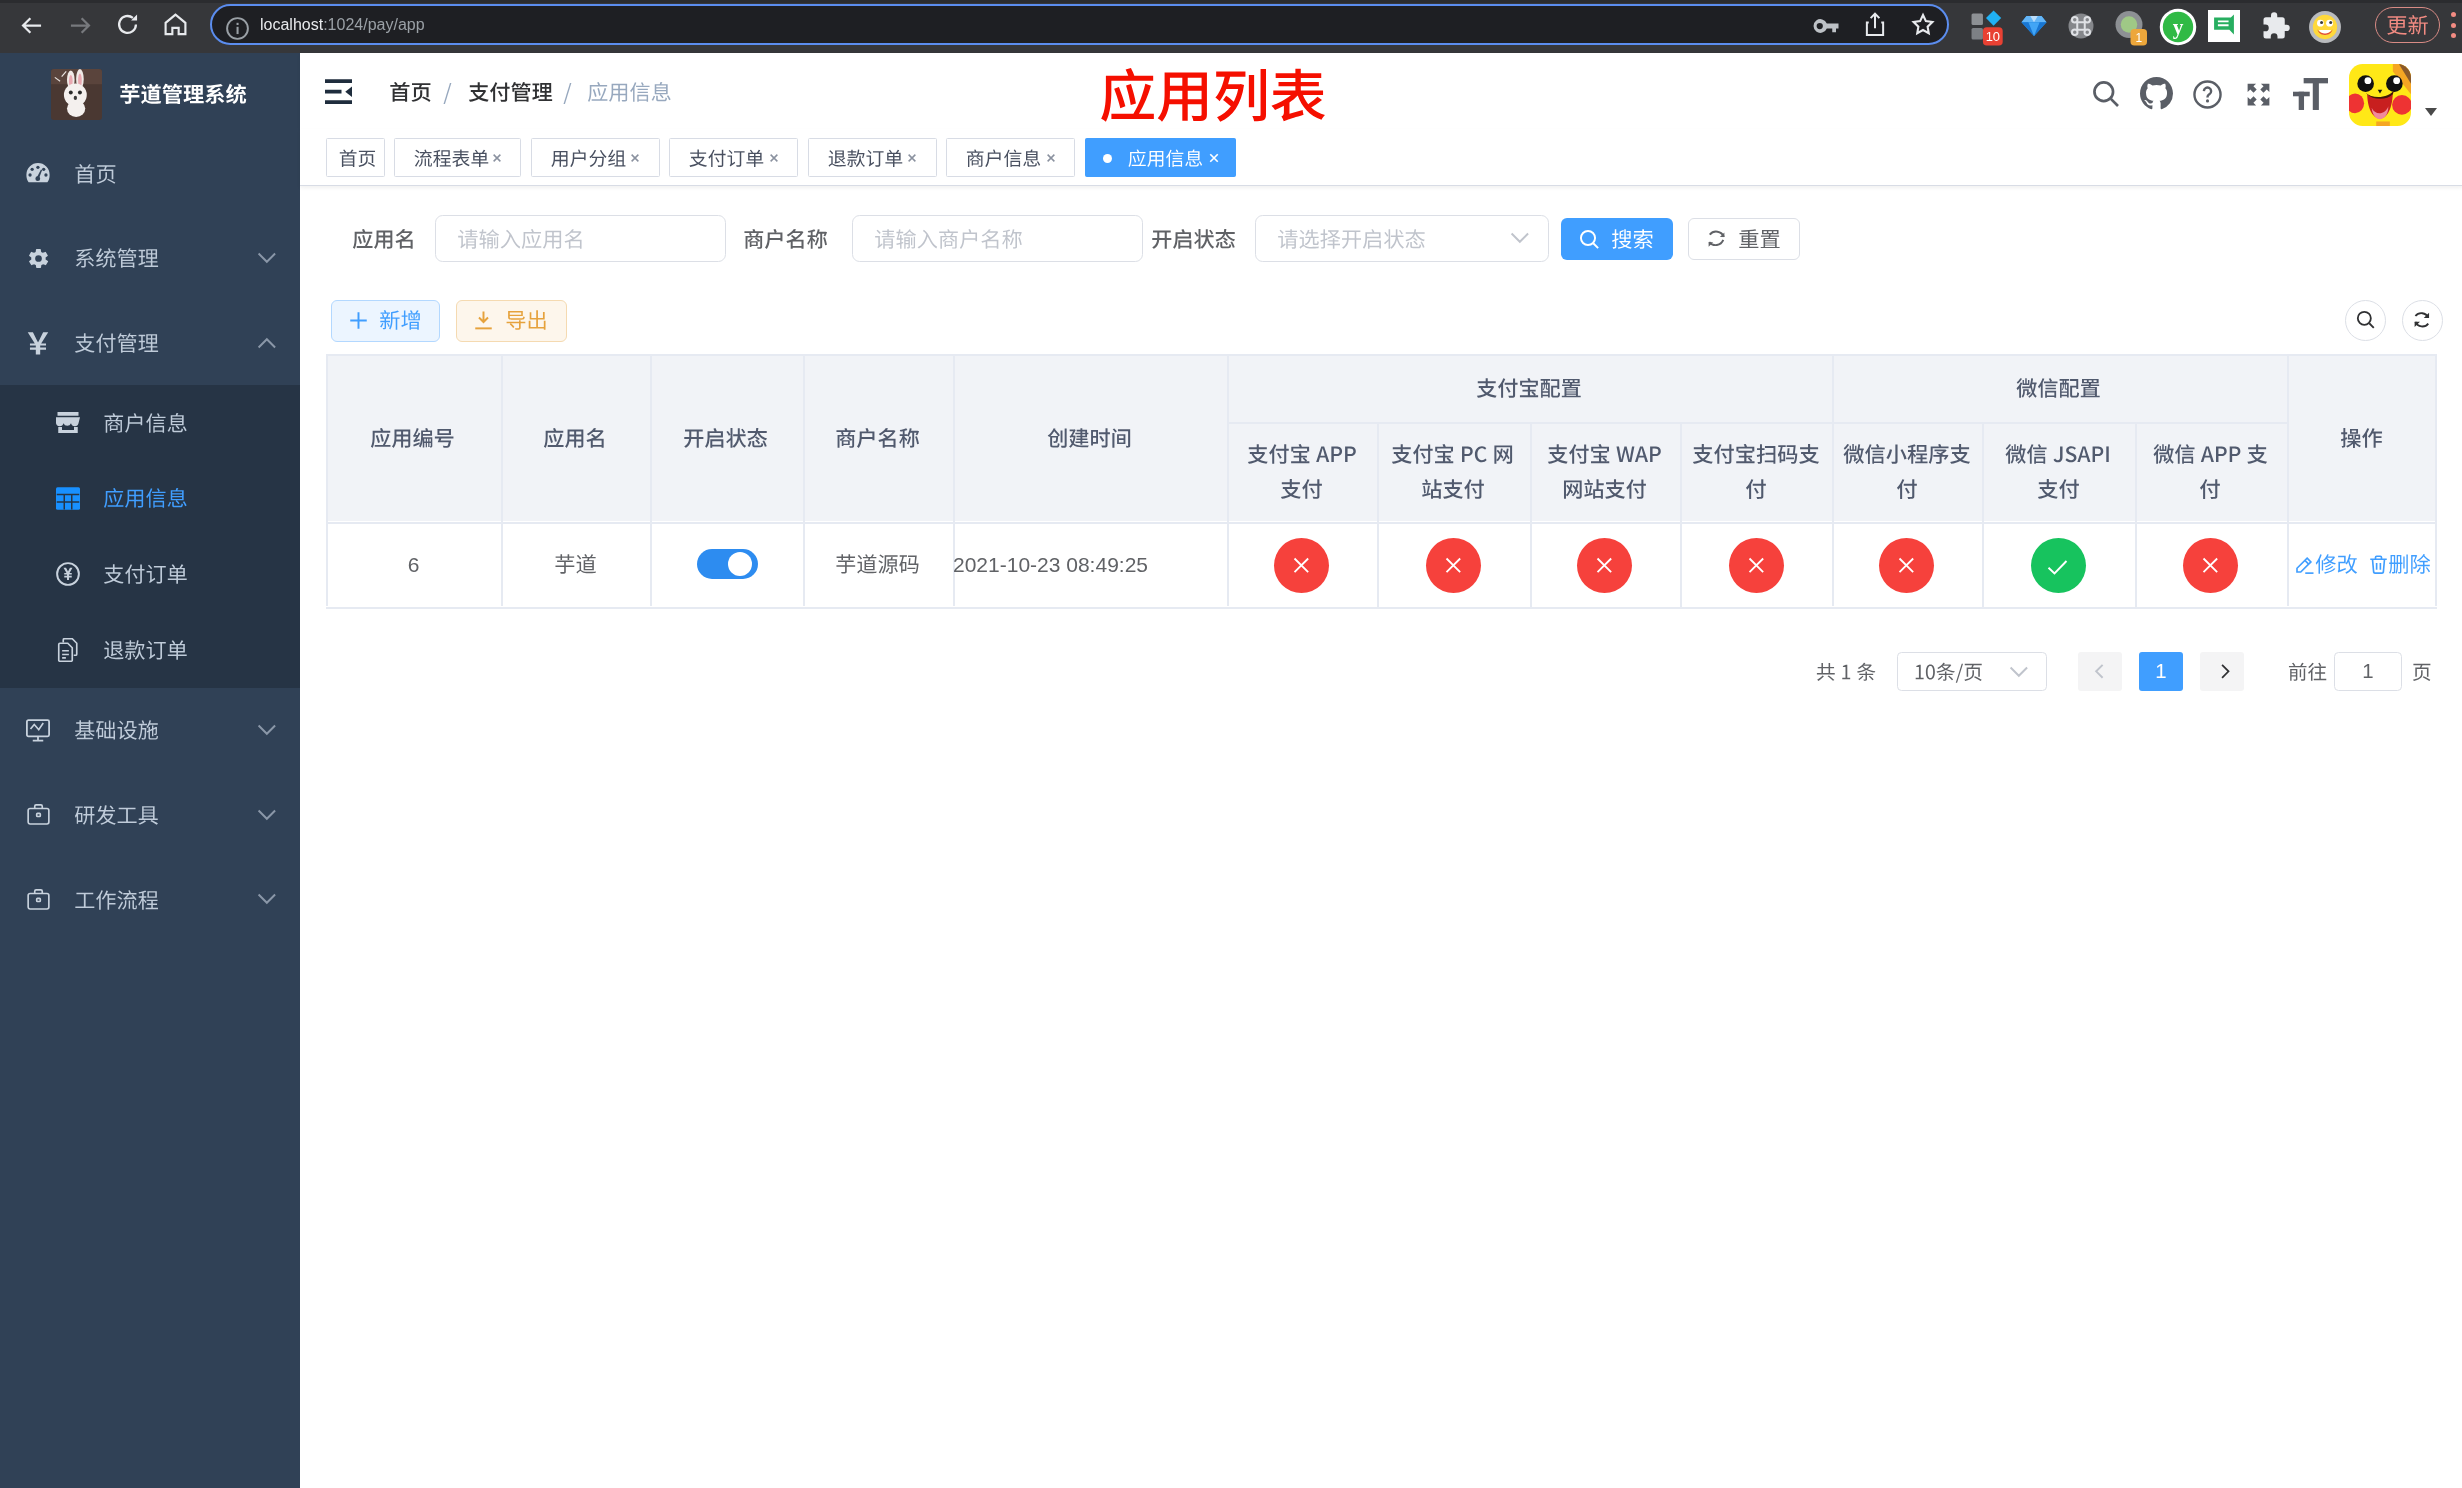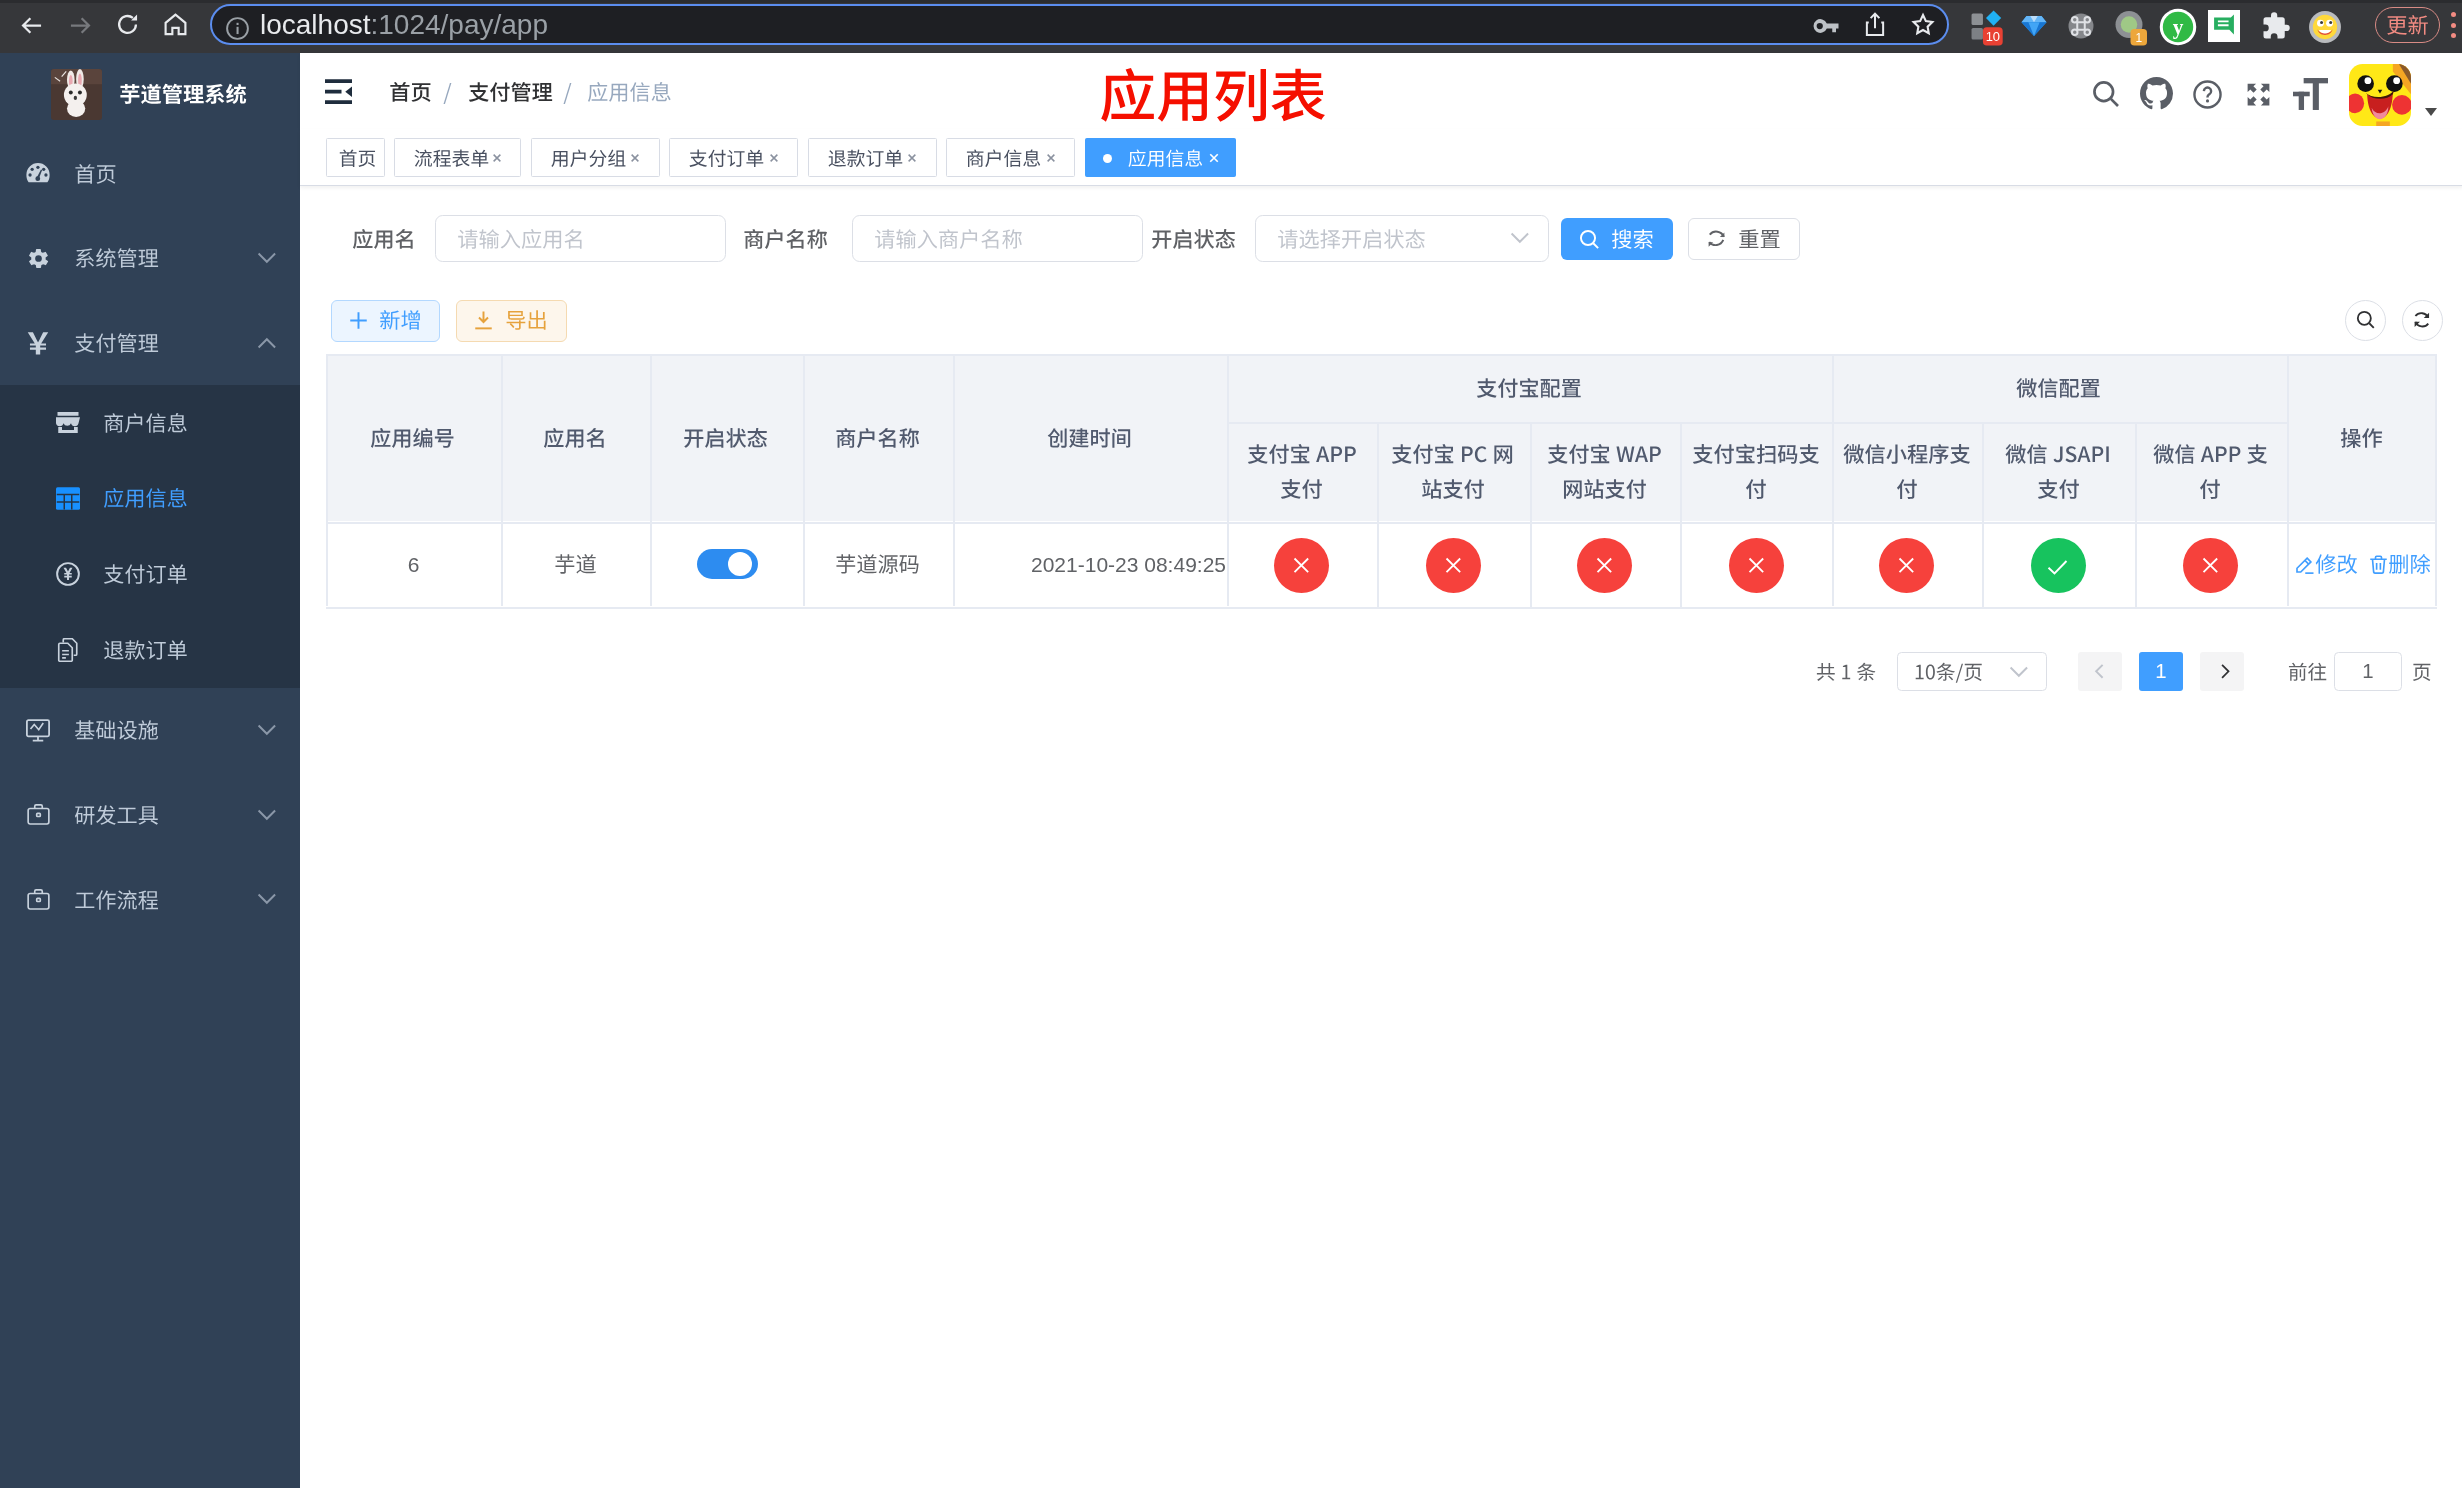--- a/index.html
+++ b/index.html
@@ -18,21 +18,21 @@
   </svg>
 <svg class="abs" style="left:162px;top:11.4px" width="27" height="27" viewBox="0 0 24 24">
     <path d="M12 3.2 3.2 10.5V20.5h6v-5.5h5.6v5.5h6V10.5z" fill="none" stroke="#e8eaed" stroke-width="1.9"></path>
   </svg>
 <div class="abs" style="left:210px;top:3.8px;width:1739px;height:41px;background:#1e1f23;border:2.3px solid #5b8def;border-radius:20.4px"></div>
 <svg class="abs" style="left:223px;top:13.6px" width="29" height="29" viewBox="0 0 24 24">
     <circle cx="12" cy="12" r="8.6" fill="none" stroke="#9aa0a6" stroke-width="1.6"></circle>
     <rect x="11.2" y="10.6" width="1.7" height="6" fill="#9aa0a6"></rect>
     <rect x="11.2" y="7.3" width="1.7" height="1.8" fill="#9aa0a6"></rect>
   </svg>
-<div class="abs" style="left:260px;top:0;height:53px;line-height:50px;font-size:28px;color:#e8eaed">localhost<span style="color:#9aa0a6">:1024/pay/app</span></div>
+<div class="abs" style="left:260px;top:0;height:53px;line-height:50px;font-size:16px;color:#e8eaed">localhost<span style="color:#9aa0a6">:1024/pay/app</span></div>
 <svg class="abs" style="left:1811px;top:11.4px" width="30" height="30" viewBox="0 0 24 24">
     <path d="M12.65 10a5.5 5.5 0 1 0 0 4H17v3h3v-3h2v-4zM7 14.5A2.5 2.5 0 1 1 9.5 12 2.5 2.5 0 0 1 7 14.5z" fill="#bdc1c6"></path>
   </svg>
 <svg class="abs" style="left:1860px;top:9.8px" width="30" height="30" viewBox="0 0 24 24">
     <g fill="none" stroke="#e8eaed" stroke-width="1.6">
       <path d="M12 3.5v11"></path>
       <path d="M8.5 6.5 12 3l3.5 3.5"></path>
       <path d="M7 10H5.5v10h13V10H17"></path>
     </g>
   </svg>
@@ -395,21 +395,21 @@
 <svg class="abs" style="left:257px;top:724px" width="19.7" height="12" viewBox="0 0 26 16">
     <path d="m2 2 11 11L24 2" fill="none" stroke="#8a97a8" stroke-width="2.6"></path>
   </svg>
 <svg class="abs" style="left:257px;top:809px" width="19.7" height="12" viewBox="0 0 26 16">
     <path d="m2 2 11 11L24 2" fill="none" stroke="#8a97a8" stroke-width="2.6"></path>
   </svg>
 <svg class="abs" style="left:257px;top:893px" width="19.7" height="12" viewBox="0 0 26 16">
     <path d="m2 2 11 11L24 2" fill="none" stroke="#8a97a8" stroke-width="2.6"></path>
   </svg>
 <div class="abs" style="left:326px;top:522px;width:175px;height:85px;line-height:85px;text-align:center;font-size:21px;color:#606266">6</div>
-<div class="abs" style="left:953px;top:522px;width:273px;height:85px;line-height:85px;text-align:right;font-size:21px;color:#606266">2021-10-23 08:49:25</div>
+<div class="abs" style="left:953px;top:522px;width:273px;height:85px;line-height:85px;text-align:left;font-size:21px;color:#606266">2021-10-23 08:49:25</div>
 <svg width="0" height="0" style="position:absolute">
     <defs>
       <path id="Gr9996" d="M243 312H755V210H243ZM243 373V472H755V373ZM243 150H755V44H243ZM228 815C259 782 294 736 313 702H54V632H456C450 602 442 568 433 539H168V-80H243V-23H755V-80H833V539H512L546 632H949V702H696C725 737 757 779 785 820L702 842C681 800 643 742 611 702H345L389 725C370 758 331 808 294 844Z"></path>
       <path id="Gr9875" d="M464 462V281C464 174 421 55 50 -19C66 -35 87 -64 96 -80C485 4 541 143 541 280V462ZM545 110C661 56 812 -27 885 -83L932 -23C854 32 703 111 589 161ZM171 595V128H248V525H760V130H839V595H478C497 630 517 673 535 715H935V785H74V715H449C437 676 419 631 403 595Z"></path>
       <path id="Gr6d41" d="M577 361V-37H644V361ZM400 362V259C400 167 387 56 264 -28C281 -39 306 -62 317 -77C452 19 468 148 468 257V362ZM755 362V44C755 -16 760 -32 775 -46C788 -58 810 -63 830 -63C840 -63 867 -63 879 -63C896 -63 916 -59 927 -52C941 -44 949 -32 954 -13C959 5 962 58 964 102C946 108 924 118 911 130C910 82 909 46 907 29C905 13 902 6 897 2C892 -1 884 -2 875 -2C867 -2 854 -2 847 -2C840 -2 834 -1 831 2C826 7 825 17 825 37V362ZM85 774C145 738 219 684 255 645L300 704C264 742 189 794 129 827ZM40 499C104 470 183 423 222 388L264 450C224 484 144 528 80 554ZM65 -16 128 -67C187 26 257 151 310 257L256 306C198 193 119 61 65 -16ZM559 823C575 789 591 746 603 710H318V642H515C473 588 416 517 397 499C378 482 349 475 330 471C336 454 346 417 350 399C379 410 425 414 837 442C857 415 874 390 886 369L947 409C910 468 833 560 770 627L714 593C738 566 765 534 790 503L476 485C515 530 562 592 600 642H945V710H680C669 748 648 799 627 840Z"></path>
       <path id="Gr7a0b" d="M532 733H834V549H532ZM462 798V484H907V798ZM448 209V144H644V13H381V-53H963V13H718V144H919V209H718V330H941V396H425V330H644V209ZM361 826C287 792 155 763 43 744C52 728 62 703 65 687C112 693 162 702 212 712V558H49V488H202C162 373 93 243 28 172C41 154 59 124 67 103C118 165 171 264 212 365V-78H286V353C320 311 360 257 377 229L422 288C402 311 315 401 286 426V488H411V558H286V729C333 740 377 753 413 768Z"></path>
       <path id="Gr8868" d="M252 -79C275 -64 312 -51 591 38C587 54 581 83 579 104L335 31V251C395 292 449 337 492 385C570 175 710 23 917 -46C928 -26 950 3 967 19C868 48 783 97 714 162C777 201 850 253 908 302L846 346C802 303 732 249 672 207C628 259 592 319 566 385H934V450H536V539H858V601H536V686H902V751H536V840H460V751H105V686H460V601H156V539H460V450H65V385H397C302 300 160 223 36 183C52 168 74 140 86 122C142 142 201 170 258 203V55C258 15 236 -2 219 -11C231 -27 247 -61 252 -79Z"></path>
       <path id="Gr5355" d="M221 437H459V329H221ZM536 437H785V329H536ZM221 603H459V497H221ZM536 603H785V497H536ZM709 836C686 785 645 715 609 667H366L407 687C387 729 340 791 299 836L236 806C272 764 311 707 333 667H148V265H459V170H54V100H459V-79H536V100H949V170H536V265H861V667H693C725 709 760 761 790 809Z"></path>
       <path id="Gr7528" d="M153 770V407C153 266 143 89 32 -36C49 -45 79 -70 90 -85C167 0 201 115 216 227H467V-71H543V227H813V22C813 4 806 -2 786 -3C767 -4 699 -5 629 -2C639 -22 651 -55 655 -74C749 -75 807 -74 841 -62C875 -50 887 -27 887 22V770ZM227 698H467V537H227ZM813 698V537H543V698ZM227 466H467V298H223C226 336 227 373 227 407ZM813 466V298H543V466Z"></path>
       <path id="Gr6237" d="M247 615H769V414H246L247 467ZM441 826C461 782 483 726 495 685H169V467C169 316 156 108 34 -41C52 -49 85 -72 99 -86C197 34 232 200 243 344H769V278H845V685H528L574 699C562 738 537 799 513 845Z"></path>

